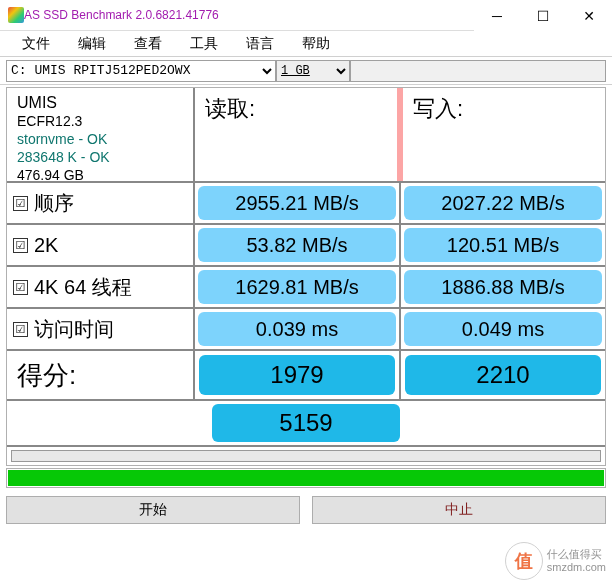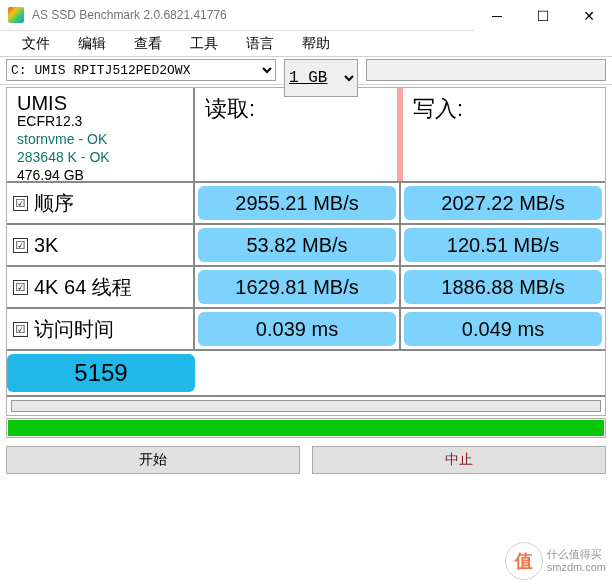--- a/index.html
+++ b/index.html
@@ -1,46 +1,46 @@
 <!DOCTYPE html>
 <html><head>
 <meta charset="utf-8">
 <style>
 * { box-sizing: border-box; margin: 0; padding: 0; }
 body { font-family: "Microsoft YaHei", "SimSun", Arial, sans-serif; font-size: 14px; background: #fff; width: 612px; height: 586px; overflow: hidden; position: relative; }
 .titlebar { height: 31px; display: flex; align-items: center; border-bottom: 1px solid #ddd; background: #fff; }
 .title-icon { width: 16px; height: 16px; margin-left: 8px; background: linear-gradient(135deg,#e74c3c,#f1c40f,#2ecc71,#3498db); border-radius: 2px; }
-.title-text { margin-left: 8px; font-size: 12px; color: #737373; flex: 1; }
+.title-text { font-size: 12px; color: #a21caf; flex: 1; }
 .win-btns { display: flex; height: 100%; }
 .win-btn { width: 46px; height: 31px; display: flex; align-items: center; justify-content: center; font-size: 14px; cursor: pointer; background: #fff; }
 .menubar { height: 26px; display: flex; align-items: center; padding-left: 8px; border-bottom: 1px solid #d0d0d0; gap: 0; }
 .menu-item { padding: 20px 14px; font-size: 14px; cursor: pointer; }
-.toolbar { height: 28px; display: flex; align-items: flex-start; padding: 2px 6px; border-bottom: 1px solid #d0d0d0; gap: 8px; }
+.toolbar { height: 28px; display: flex; align-items: center; padding: 2px 6px; border-bottom: 1px solid #d0d0d0; }
 select.drive { width: 270px; height: 22px; font-family: "Courier New", monospace; font-size: 13px; border: 1px solid #a0a0a0; background: #fff; }
-select.size { width: 74px; height: 38px; font-family: "Courier New", monospace; font-size: 16px; border: 1px solid #a0a0a0; text-decoration: underline; }
+select.size { width: 74px; height: 22px; font-family: "Courier New", monospace; font-size: 12px; border: 1px solid #a0a0a0; text-decoration: underline; }
 .slot { flex: 1; height: 22px; border: 1px solid #a0a0a0; background: #f0f0f0; }
 .panel { border: 1px solid #b0b0b0; margin: 2px 6px; }
 .headrow { display: flex; height: 95px; border-bottom: 2px solid #888; }
 .info-col { width: 188px; border-right: 2px solid #888; padding: 6px 10px; font-size: 14px; line-height: 18px; }
-.info-col .vendor { font-size: 20px; }
+.info-col .vendor { font-size: 16px; }
 .info-col .ok { color: #0f766e; }
 .head-cell { flex: 1; border-right: 6px solid #fca5a5; padding: 6px 10px; font-size: 22px; }
 .head-cell:last-child { border-right: none; }
 .row { display: flex; height: 42px; border-bottom: 2px solid #888; }
 .label-col { width: 188px; border-right: 2px solid #888; display: flex; align-items: center; padding-left: 6px; font-size: 20px; gap: 6px; }
 .chk { width: 15px; height: 15px; border: 1px solid #333; display: inline-flex; align-items: center; justify-content: center; font-size: 11px; background: #fff; }
 .val-cell { flex: 1; border-right: 2px solid #888; padding: 3px; display: flex; align-items: center; justify-content: center; }
 .val-cell:last-child { border-right: none; }
 .pill { background: #7dd3fc; border-radius: 6px; width: 100%; height: 100%; display: flex; align-items: center; justify-content: center; font-size: 20px; }
 .score-row { display: flex; height: 50px; border-bottom: 2px solid #888; }
 .score-label { width: 188px; border-right: 2px solid #888; display: flex; align-items: center; padding-left: 10px; font-size: 26px; }
 .score-cell { flex: 1; border-right: 2px solid #888; padding: 4px; display: flex; align-items: center; justify-content: center; }
 .score-cell:last-child { border-right: none; }
 .bluebox { background: #1fb8e8; border-radius: 6px; width: 100%; height: 100%; display: flex; align-items: center; justify-content: center; font-size: 24px; }
-.total-row { height: 46px; display: flex; align-items: center; border-bottom: 2px solid #888; }
+.total-row { height: 46px; display: flex; justify-content: center; align-items: center; border-bottom: 2px solid #888; }
 .total-box { background: #1fb8e8; border-radius: 6px; width: 188px; height: 38px; display: flex; align-items: center; justify-content: center; font-size: 24px; }
 .pbar-wrap { height: 18px; padding: 3px 4px; }
 .pbar { height: 12px; border: 1px solid #999; background: #e8e8e8; }
 .pbar2 { height: 20px; margin: 2px 6px 4px; border: 1px solid #b0b0b0; background: #06c806; box-shadow: inset 0 0 0 1px #fff; }
 .btn-row { display: flex; padding: 4px 6px 8px; gap: 12px; }
 .btn { flex: 1; height: 28px; background: #e1e1e1; border: 1px solid #adadad; cursor: pointer; display: flex; align-items: center; justify-content: center; font-size: 14px; }
 .btn.disabled { color: #7f1d1d; }
 .watermark { position: absolute; right: 6px; bottom: 6px; display: flex; align-items: center; gap: 4px; opacity: .9; }
 .wm-circle { width: 38px; height: 38px; border-radius: 50%; background: #fff; border: 1px solid #ccc; display: flex; align-items: center; justify-content: center; font-size: 18px; color: #e63; font-weight: bold; }
 .wm-text { font-size: 11px; color: #888; line-height: 13px; }
@@ -95,21 +95,21 @@
         <div class="pill">2955.21 MB/s</div>
       </div>
     <div class="val-cell">
         <div class="pill">2027.22 MB/s</div>
       </div>
   </div>
 
   <div class="row">
     <div class="label-col">
       <span class="chk">☑</span>
-      <span>3K</span>
+      <span>2K</span>
     </div>
     <div class="val-cell">
         <div class="pill">53.82 MB/s</div>
       </div>
     <div class="val-cell">
         <div class="pill">120.51 MB/s</div>
       </div>
   </div>
 
   <div class="row">
@@ -131,20 +131,29 @@
       <span>访问时间</span>
     </div>
     <div class="val-cell">
         <div class="pill">0.039 ms</div>
       </div>
     <div class="val-cell">
         <div class="pill">0.049 ms</div>
       </div>
   </div>
 
+  <div class="score-row">
+    <div class="score-label">得分:</div>
+    <div class="score-cell">
+        <div class="bluebox">1979</div>
+      </div>
+    <div class="score-cell">
+        <div class="bluebox">2210</div>
+      </div>
+  </div>
 
   <div class="total-row">
     <div class="total-box">5159</div>
   </div>
 
   <div class="pbar-wrap">
       <div class="pbar"></div>
     </div>
 </div>
 

